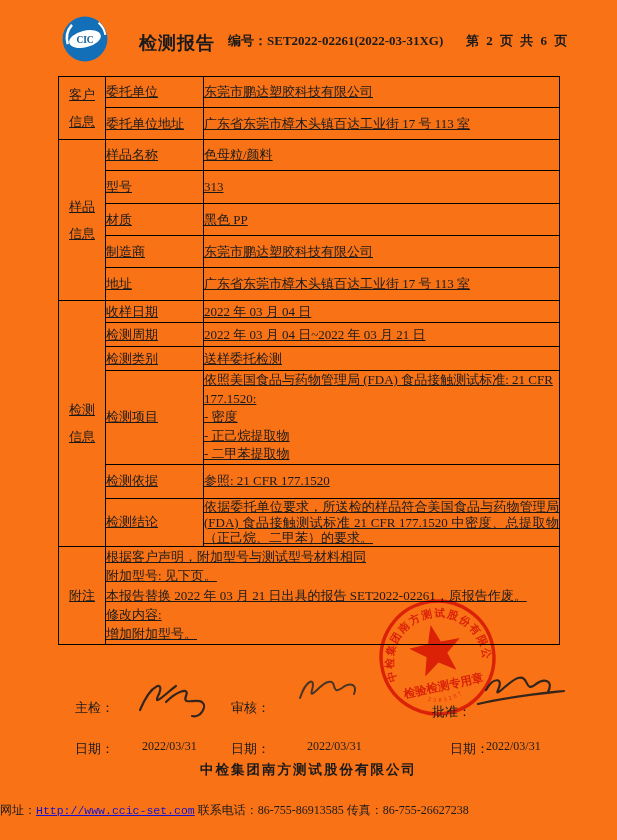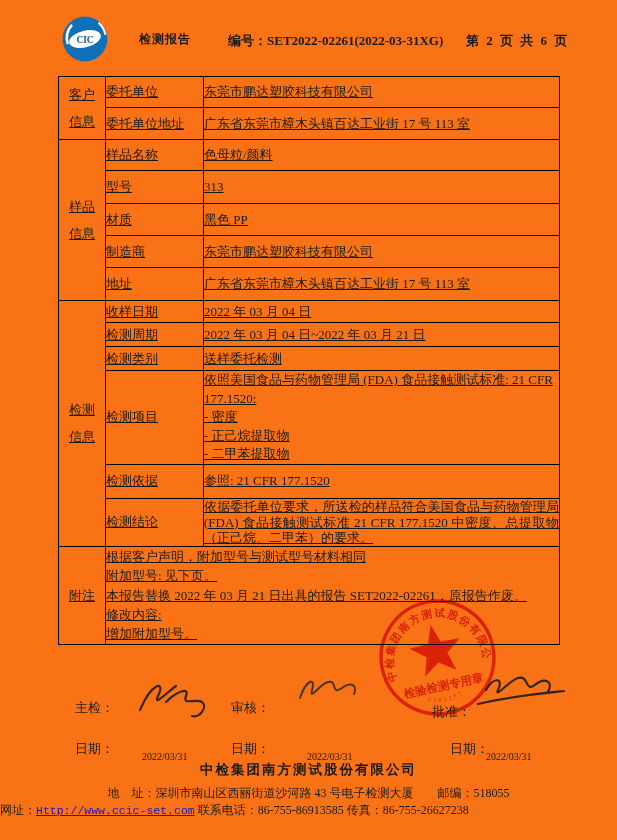--- a/index.html
+++ b/index.html
@@ -5,38 +5,38 @@
   html,body{margin:0;padding:0;}
   body{
     width:617px;height:840px;background:#ffffff;
     font-family:"Liberation Serif","DejaVu Serif",serif;
     color:#1a1a1a;
   }
   .page{position:relative;width:617px;height:840px;background:#f97316;overflow:hidden;padding-left:36px;}
 
   
   .logo{position:absolute;left:61px;top:15px;width:48px;height:48px;}
-  .h-title{position:absolute;left:139px;top:31px;font-size:12px;font-weight:bold;letter-spacing:1px;}
+  .h-title{position:absolute;left:139px;top:31px;font-size:18px;font-weight:bold;letter-spacing:1px;}
   .h-no{position:absolute;left:228px;top:32px;font-size:13px;font-weight:bold;}
   .h-page{position:absolute;left:466px;top:32px;font-size:13px;font-weight:bold;letter-spacing:2px;}
 
   
   table.rpt{position:absolute;left:58px;top:76px;width:501px;border-collapse:collapse;table-layout:fixed;font-size:13px;}
   table.rpt td{border:1px solid #000000;padding:0;vertical-align:middle;overflow:hidden;text-decoration:underline;}
   td.g{text-align:center;line-height:2.1;}
   td.l{padding-left:12px;margin-left:16px;}
   td.v{padding-left:13px;}
   td.ml{vertical-align:top;padding:5px 8px 0 13px;line-height:18.6px;}
   td.concl{line-height:15.6px;padding:2px 9px 2px 13px;text-align:justify;margin-left:24px;}
   td.notes{vertical-align:top;padding:3px 10px 0 12px;line-height:19.4px;margin-top:47px;}
 
   
   .abs{position:absolute;font-size:13px;}
   .sig-svg{position:absolute;}
-  .date-val{font-size:10px;margin-top:12px;}
+  .date-val{font-size:12px;}
 
   
   .stamp{position:absolute;left:367px;top:587px;width:141px;height:141px;mix-blend-mode:multiply;opacity:.93;}
 
   
   .f-company{position:absolute;top:761px;left:0;width:617px;text-align:center;font-size:13.5px;font-weight:bold;letter-spacing:2px;}
   .f-addr{position:absolute;top:785px;left:0;width:617px;text-align:center;font-size:12px;}
   .f-web{position:absolute;top:802px;left:0;width:617px;font-size:12px;}
   .f-web a{color:#1412cf;text-decoration:underline;font-family:"Liberation Mono","DejaVu Sans Mono",monospace;font-size:11.5px;}
 </style>
@@ -186,19 +186,18 @@
   <div class="abs" style="left:75px;top:740px">日期：</div>
   <div class="abs date-val" style="left:142px;top:739px">2022/03/31</div>
 
   <div class="abs" style="left:231px;top:740px">日期：</div>
   <div class="abs date-val" style="left:307px;top:739px">2022/03/31</div>
 
   <div class="abs" style="left:450px;top:740px">日期：</div>
   <div class="abs date-val" style="left:486px;top:739px">2022/03/31</div>
 
   <div class="f-company">中检集团南方测试股份有限公司</div>
-  <div class="f-addr">地　址：深圳市南山区西丽街道沙河路 43 号电子检测大厦　　邮编：518055</div>
   <div class="f-web">
     <span>网址：</span><a href="#">Http://www.ccic-set.com</a>
     <span>联系电话：86-755-86913585  传真：86-755-26627238</span>
   </div>
 
 </div>
 
 </body></html>

